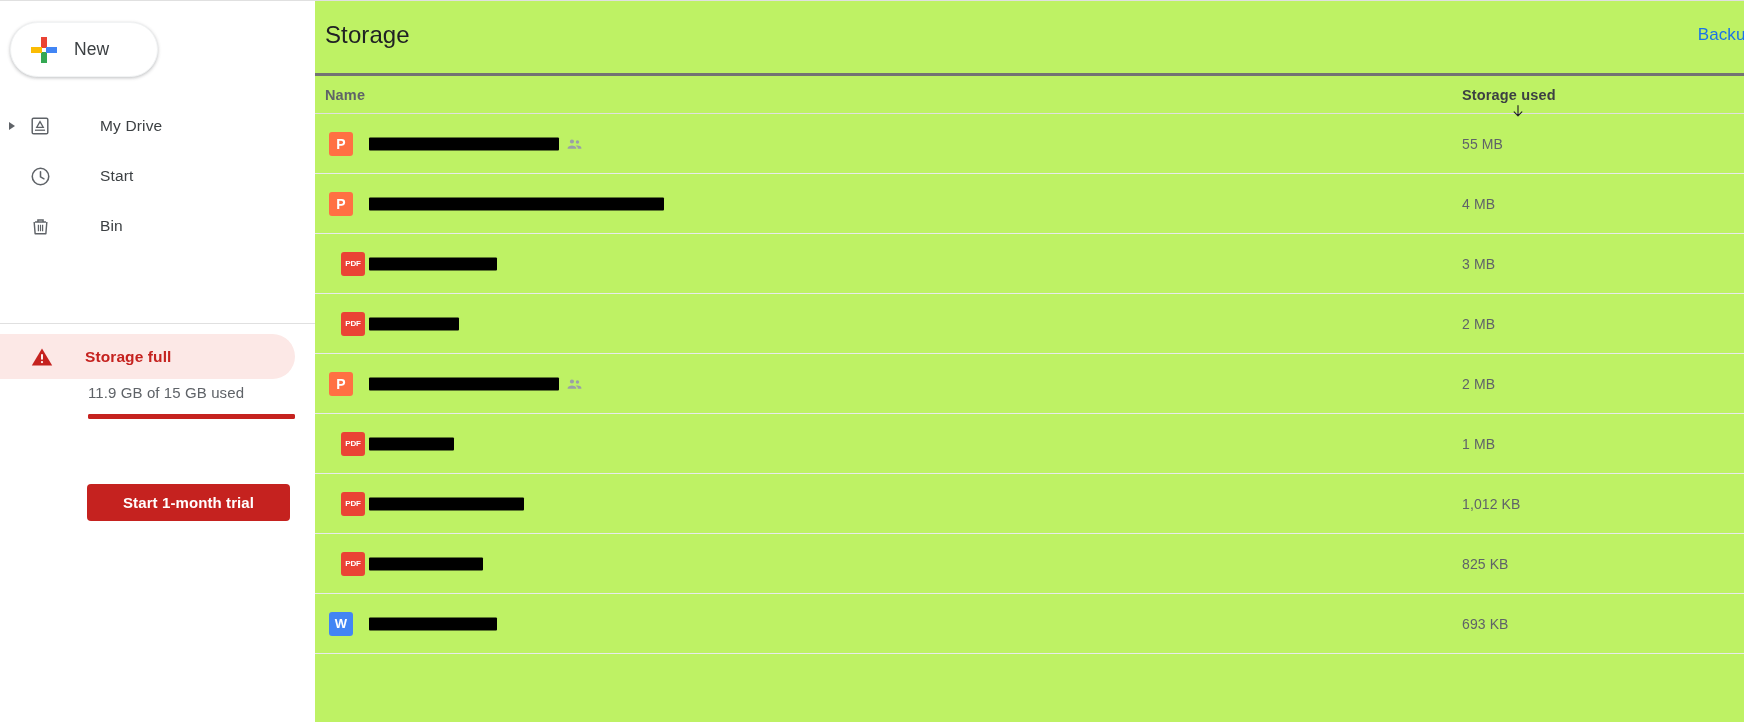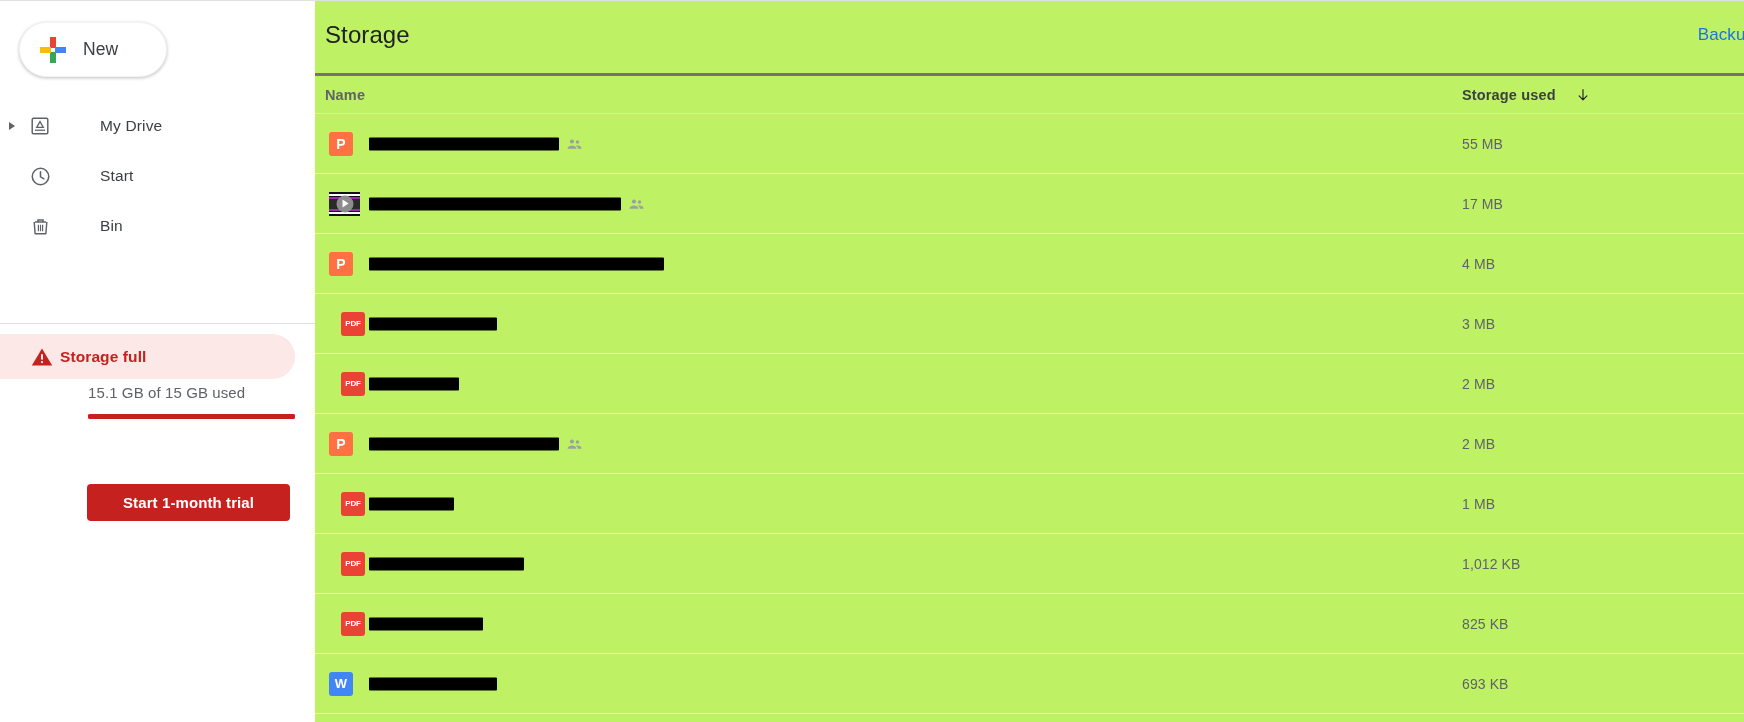--- a/index.html
+++ b/index.html
@@ -19,21 +19,21 @@
     background:#e0e0e0;
   }
 
   
   #sidebar {
     position:absolute; left:0; top:1px; width:315px; height:721px;
     background:#ffffff;
   }
 
   .new-btn {
-    position:absolute; left:19px; top:21px;
+    position:absolute; left:10px; top:21px;
     width:148px; height:55px;
     border-radius:28px;
     background:#ffffff;
     border:1px solid #f1f3f4;
     box-shadow: 0 1px 3px 1px rgba(60,64,67,.16), 0 1px 2px 0 rgba(60,64,67,.10);
     display:flex; align-items:center;
     cursor:pointer;
   }
   .new-btn .plus-wrap { margin-left:20px; width:26px; height:26px; position:relative; }
   .new-btn .lbl {
@@ -74,21 +74,21 @@
 
   .storage-full-pill {
     position:absolute; left:0; top:333px; width:295px; height:45px;
     background:#fce8e6;
     border-top-right-radius:23px; border-bottom-right-radius:23px;
     display:flex; align-items:center; cursor:pointer;
   }
   .storage-full-pill .warn { margin-left:29px; width:26px; height:26px;
       display:flex; align-items:center; justify-content:center; }
   .storage-full-pill .sf-label {
-    margin-left:5px; font-size:15.5px; font-weight:bold; color:#c5221f; letter-spacing:.1px;
+    margin-left:30px; font-size:15.5px; font-weight:bold; color:#c5221f; letter-spacing:.1px;
   }
 
   .quota-text {
     position:absolute; left:88px; top:383px;
     font-size:15px; color:#5f6368; letter-spacing:.1px; white-space:nowrap;
   }
   .quota-bar-track {
     position:absolute; left:88px; top:413px; width:207px; height:5px;
     background:#c5221f; border-radius:2px;
   }
@@ -129,21 +129,21 @@
     position:absolute; left:0; top:72px; width:1429px; height:41px;
     border-top:3px solid #737373; border-bottom:1px solid #e0e0e0;
   }
   .th-name {
     position:absolute; left:10px; top:11px;
     font-size:14.5px; color:#5f6368; font-weight:bold; letter-spacing:.15px;
   }
   .th-storage {
     position:absolute; left:1147px; top:11px;
     font-size:14.5px; color:#3c4043; font-weight:bold; letter-spacing:.15px;
-    display:flex; align-items:center; cursor:pointer;
+    display:flex; align-items:center; cursor:pointer;flex-direction:column;
   }
   .th-storage .sort-arrow { margin-left:19px; display:flex; align-items:center; }
 
   .rows { position:absolute; left:0; top:113px; width:1429px; }
 
   .file-row {
     position:relative; height:60px; width:1429px;
     border-bottom:1px solid #e8eaed;
     cursor:pointer;
   }
@@ -263,21 +263,21 @@
       <span class="warn">
         <svg width="24" height="24" viewBox="0 0 24 24">
           <path d="M12 3.4 L22.2 20.4 H1.8 Z" fill="#c5221f"></path>
           <rect x="11.05" y="9.1" width="1.9" height="5.6" rx=".9" fill="#ffffff"></rect>
           <circle cx="12" cy="17.1" r="1.12" fill="#ffffff"></circle>
         </svg>
       </span>
       <span class="sf-label">Storage full</span>
     </div>
 
-    <div class="quota-text">15.1 GB of 15 GB used</div>
+    <div class="quota-text">11.9 GB of 15 GB used</div>
 
     <div class="quota-bar-track">
       <div class="quota-bar-fill" id="quota-fill" style="width: 100%;"></div>
     </div>
 
     <button class="trial-btn">Start 1-month trial</button>
 
   </div>
 
   <div id="main">
@@ -312,46 +312,20 @@
                 <circle cx="16.2" cy="9.1" r="2.4"></circle>
                 <path d="M2.3 17.6c0-2.4 3.9-3.6 6.1-3.6s6.1 1.2 6.1 3.6v1.2H2.3z"></path>
                 <path d="M13.4 14.4c1-.3 2-.45 2.8-.45 2 0 5.5 1.05 5.5 3.25v1.6h-5.1v-1.2c0-1.25-1.45-2.4-3.2-3.2z"></path>
               </svg>
             </span>
           </div>
           <div class="fsize">55 MB</div>
         </div>
         <div class="file-row">
           <div class="ficon">
-            <div class="ico-video">
-              <div class="vmid"></div>
-              <div class="vband b1"></div>
-              <div class="vband b2"></div>
-              <div class="vband b3"></div>
-              <div class="vband b4"></div>
-              <div class="vcirc">
-                <div class="vtri"></div>
-              </div>
-            </div>
-          </div>
-          <div class="fname-wrap">
-            <div class="redaction" style="width:252px"></div>
-            <span class="share-ic">
-              <svg width="17" height="17" viewBox="0 0 24 24" fill="#9aa0a6">
-                <circle cx="8.4" cy="8.4" r="2.9"></circle>
-                <circle cx="16.2" cy="9.1" r="2.4"></circle>
-                <path d="M2.3 17.6c0-2.4 3.9-3.6 6.1-3.6s6.1 1.2 6.1 3.6v1.2H2.3z"></path>
-                <path d="M13.4 14.4c1-.3 2-.45 2.8-.45 2 0 5.5 1.05 5.5 3.25v1.6h-5.1v-1.2c0-1.25-1.45-2.4-3.2-3.2z"></path>
-              </svg>
-            </span>
-          </div>
-          <div class="fsize">17 MB</div>
-        </div>
-        <div class="file-row">
-          <div class="ficon">
             <div class="ico-ppt">P</div>
           </div>
           <div class="fname-wrap">
             <div class="redaction" style="width:295px"></div>
           </div>
           <div class="fsize">4 MB</div>
         </div>
         <div class="file-row">
           <div class="ficon">
             <div class="ico-pdf">PDF</div>

